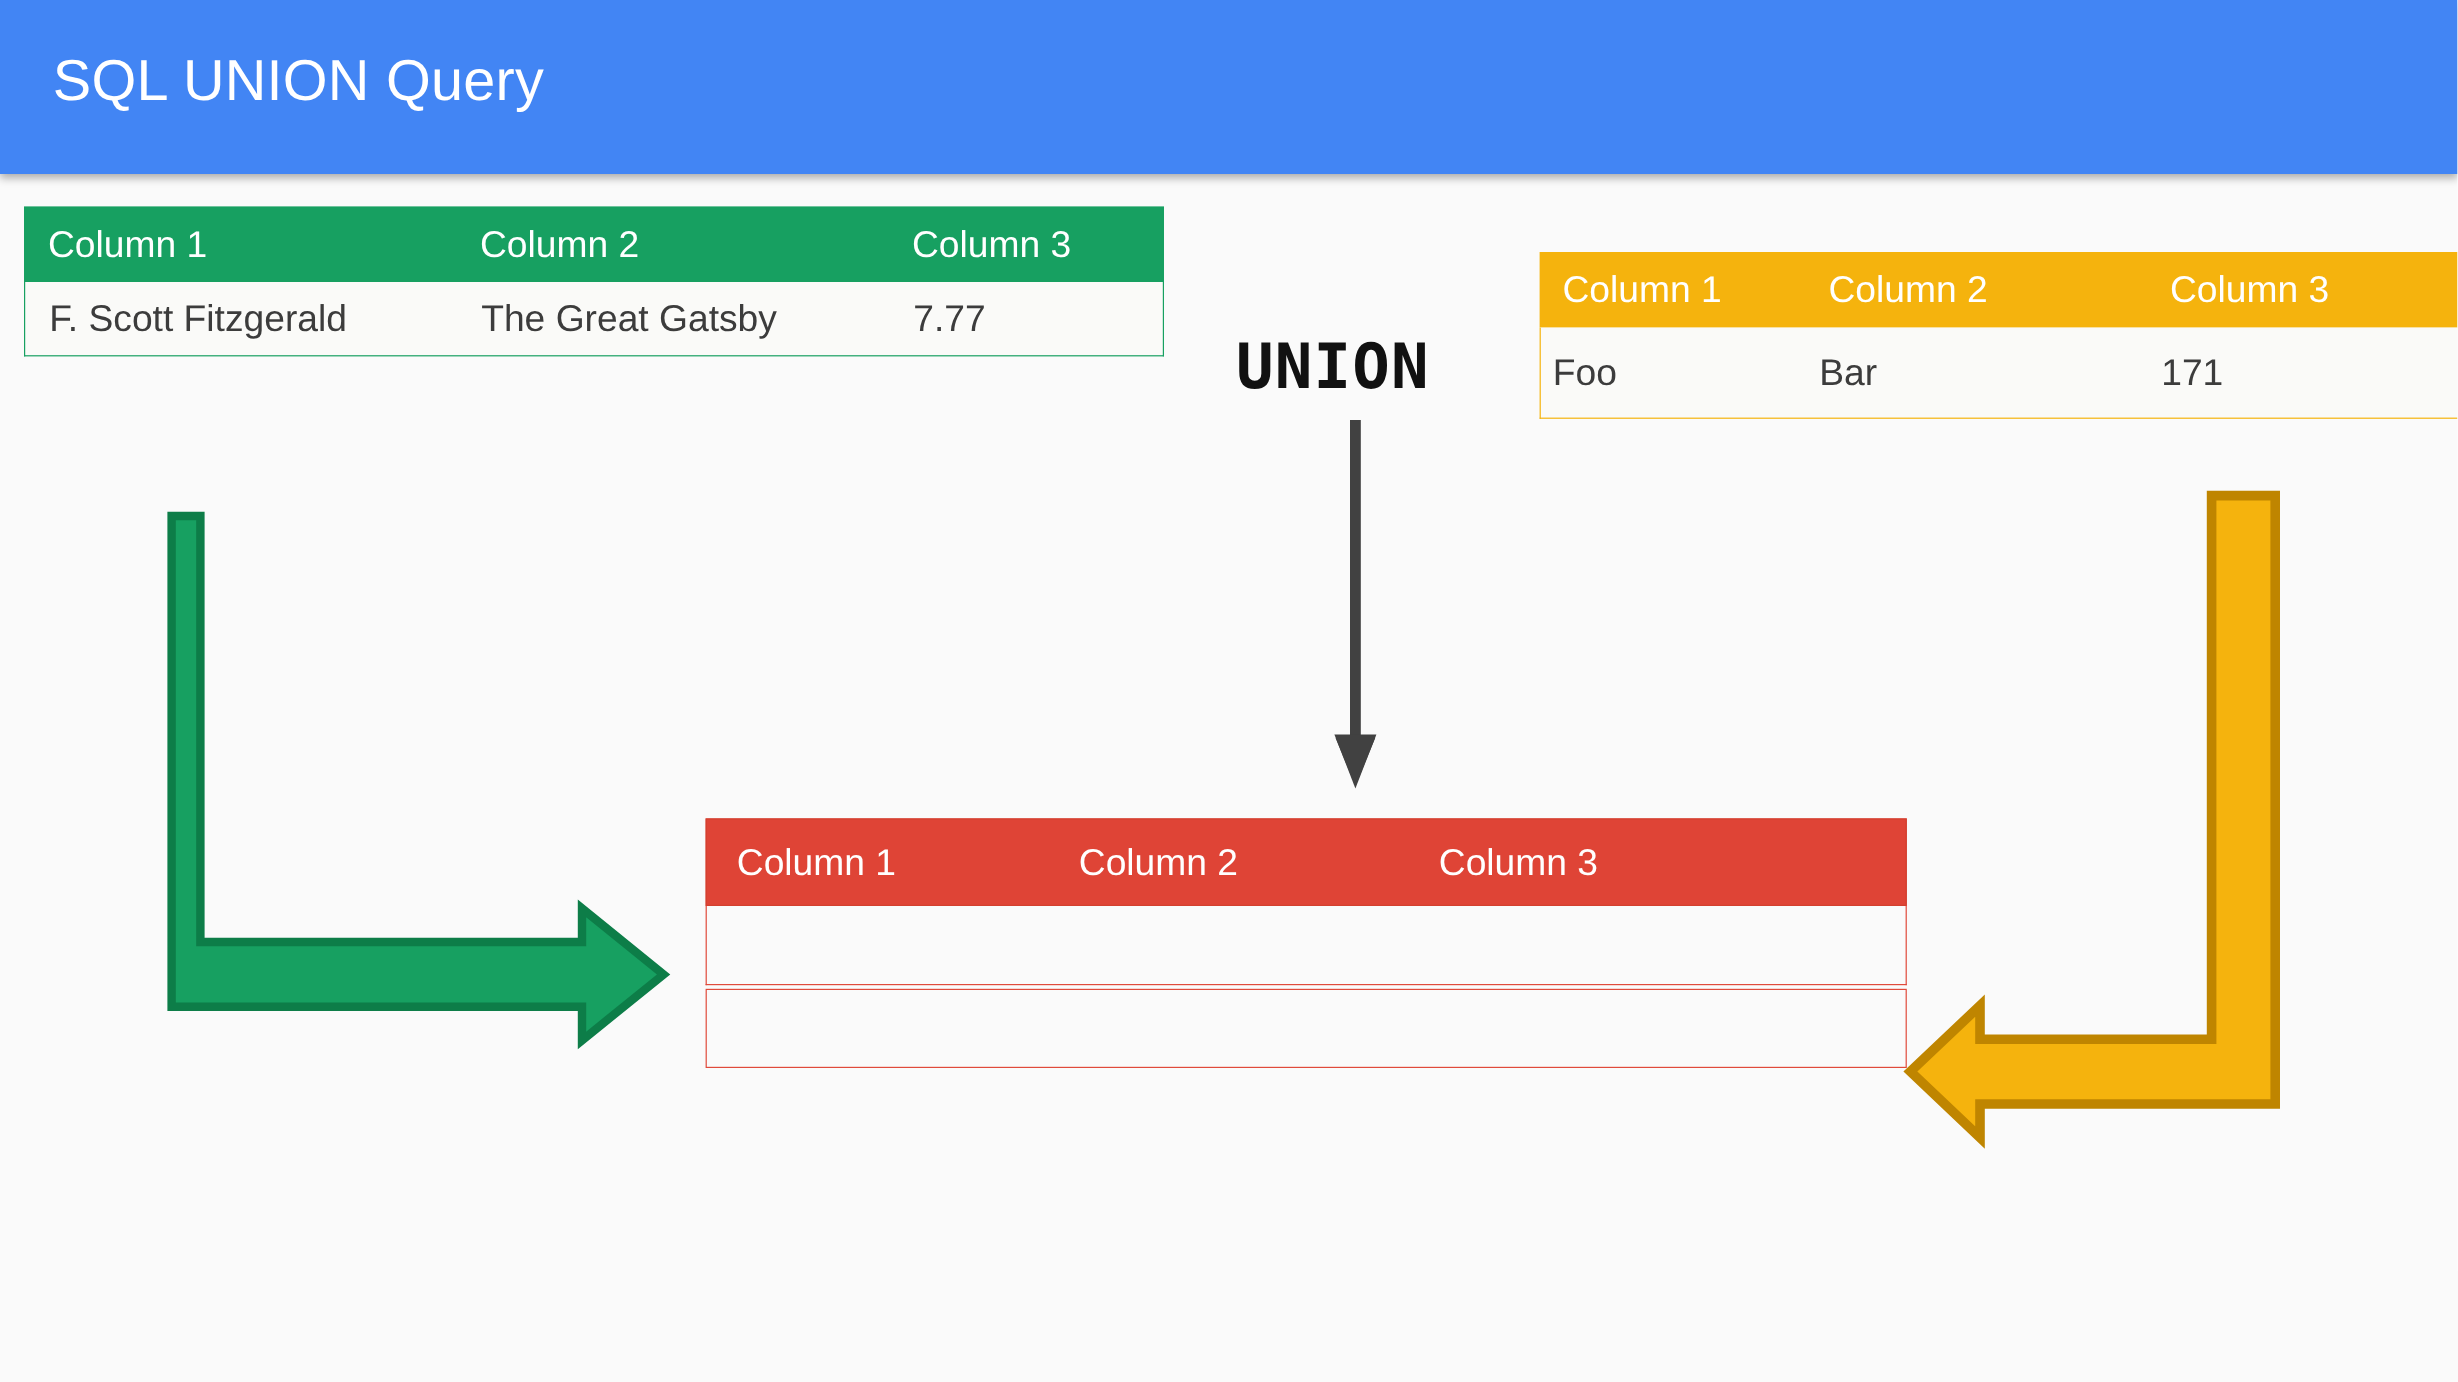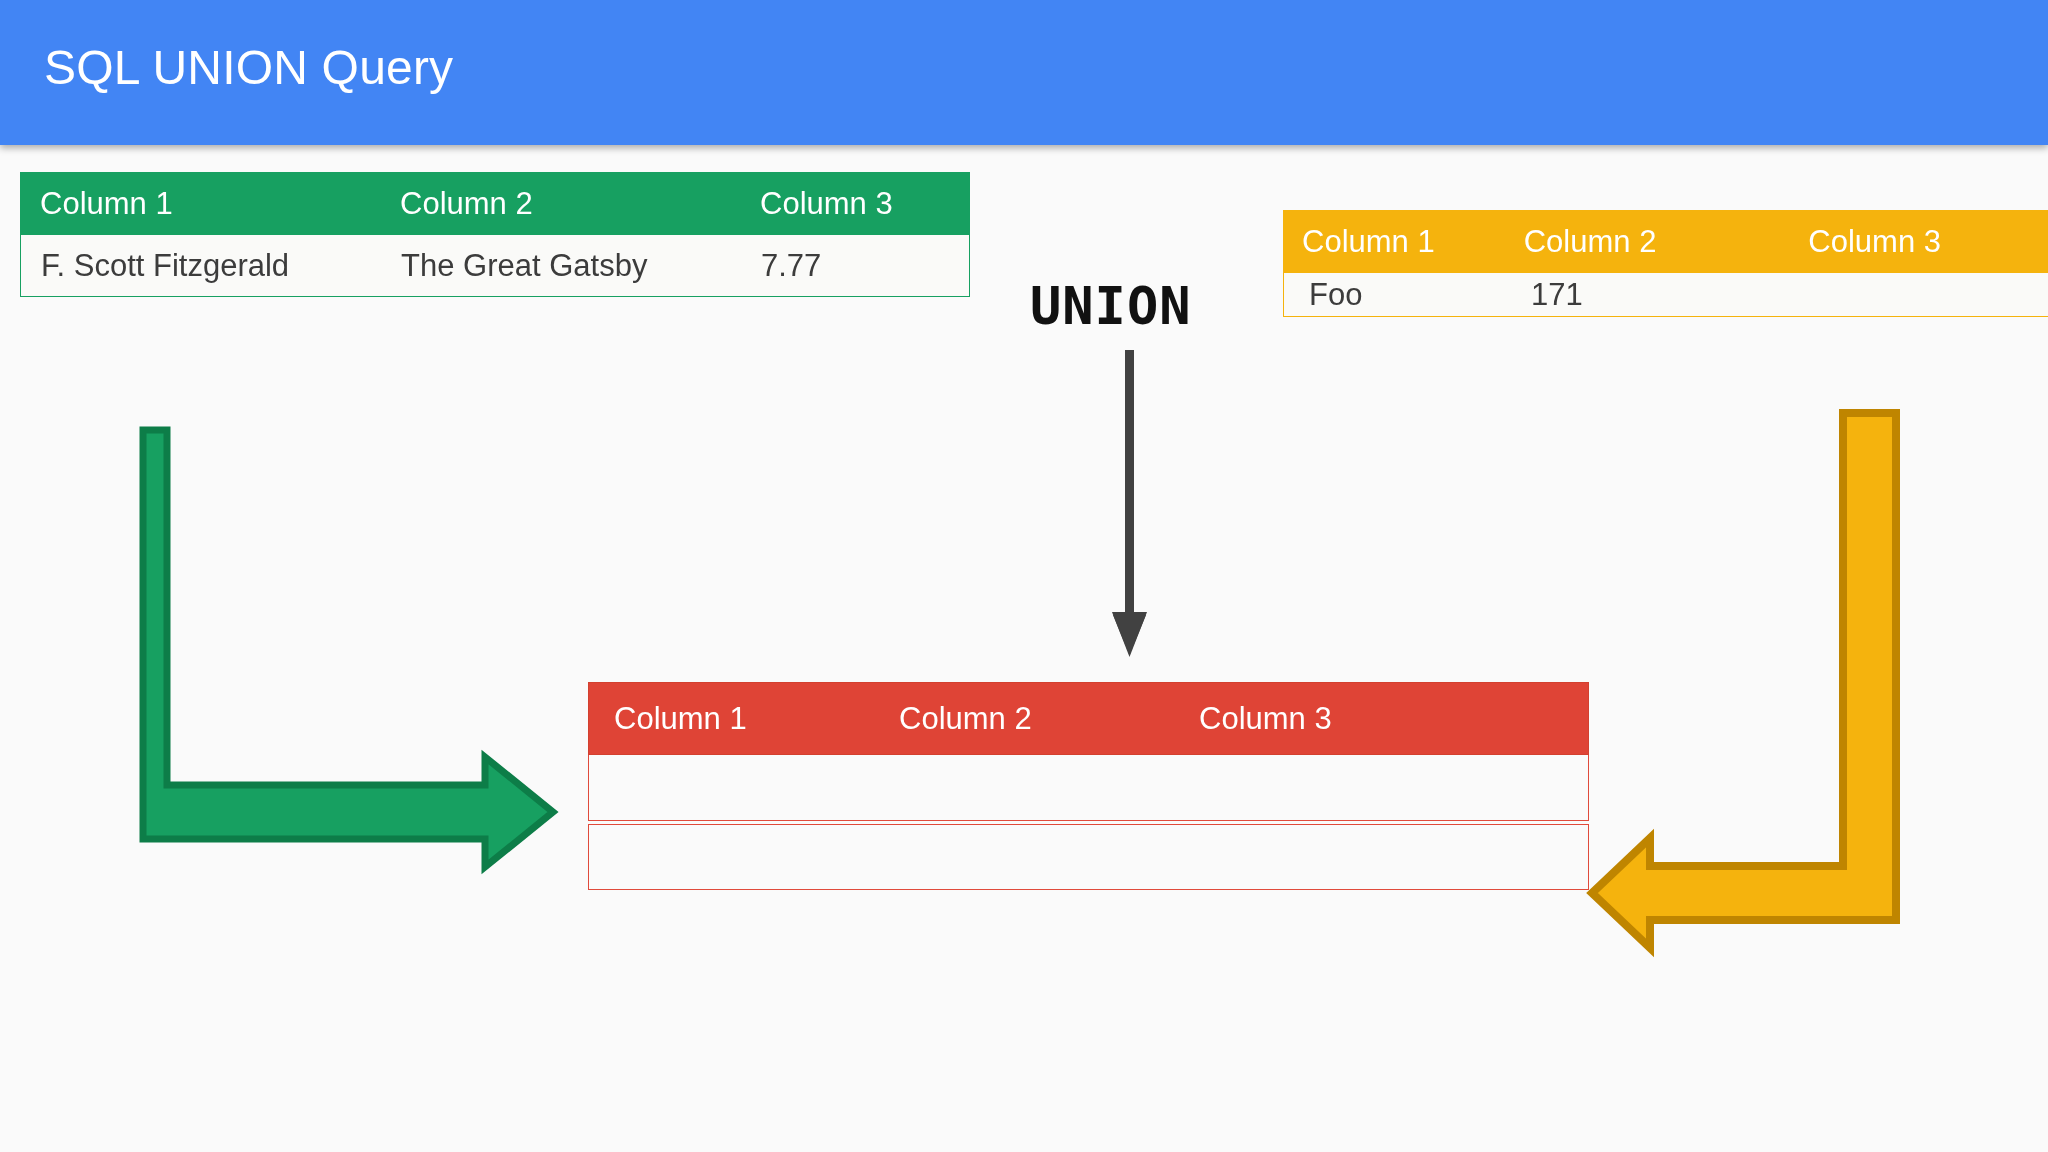--- a/index.html
+++ b/index.html
@@ -101,22 +101,22 @@
     left: 1283px;
     top: 210px;
     width: 765px;
   }
   #table-yellow .thead {
     height: 63px;
     background: #f5b30d;
     padding-left: 19px;
   }
   #table-yellow .trow {
-    height: 44px;
-    padding-left: 25px;
+    height: 76px;
+    padding-left: 10px;
     border: 1px solid #f5b30d;
     border-top: none;
     border-right: none;
   }
   #table-yellow .c1 { width: 222px; }
   #table-yellow .c2 { width: 285px; }
   #table-yellow .c3 { width: 240px; }
 
   
   #table-red {
@@ -210,20 +210,21 @@
   </div>
 
   <div class="dtable" id="table-yellow">
     <div class="thead">
       <div class="cell c1">Column 1</div>
       <div class="cell c2">Column 2</div>
       <div class="cell c3">Column 3</div>
     </div>
     <div class="trow">
       <div class="cell c1">Foo</div>
+      <div class="cell c2">Bar</div>
       <div class="cell c3">171</div>
     </div>
   </div>
 
   <div class="dtable" id="table-red">
     <div class="thead">
       <div class="cell c1">Column 1</div>
       <div class="cell c2">Column 2</div>
       <div class="cell c3">Column 3</div>
     </div>

